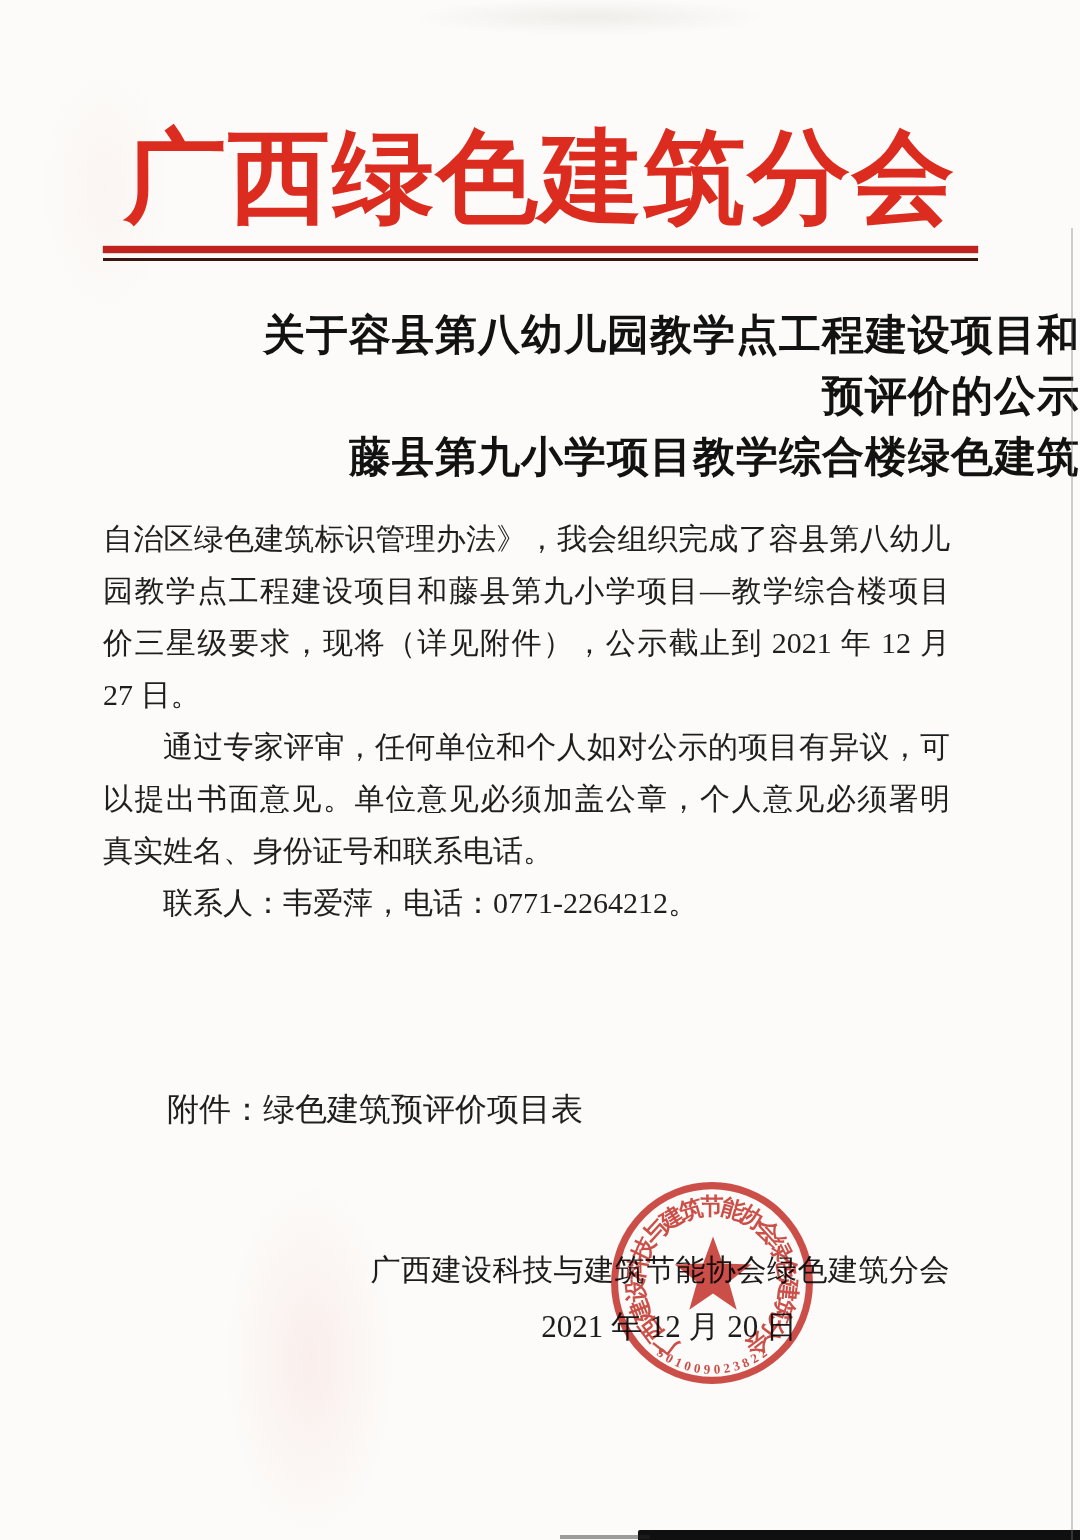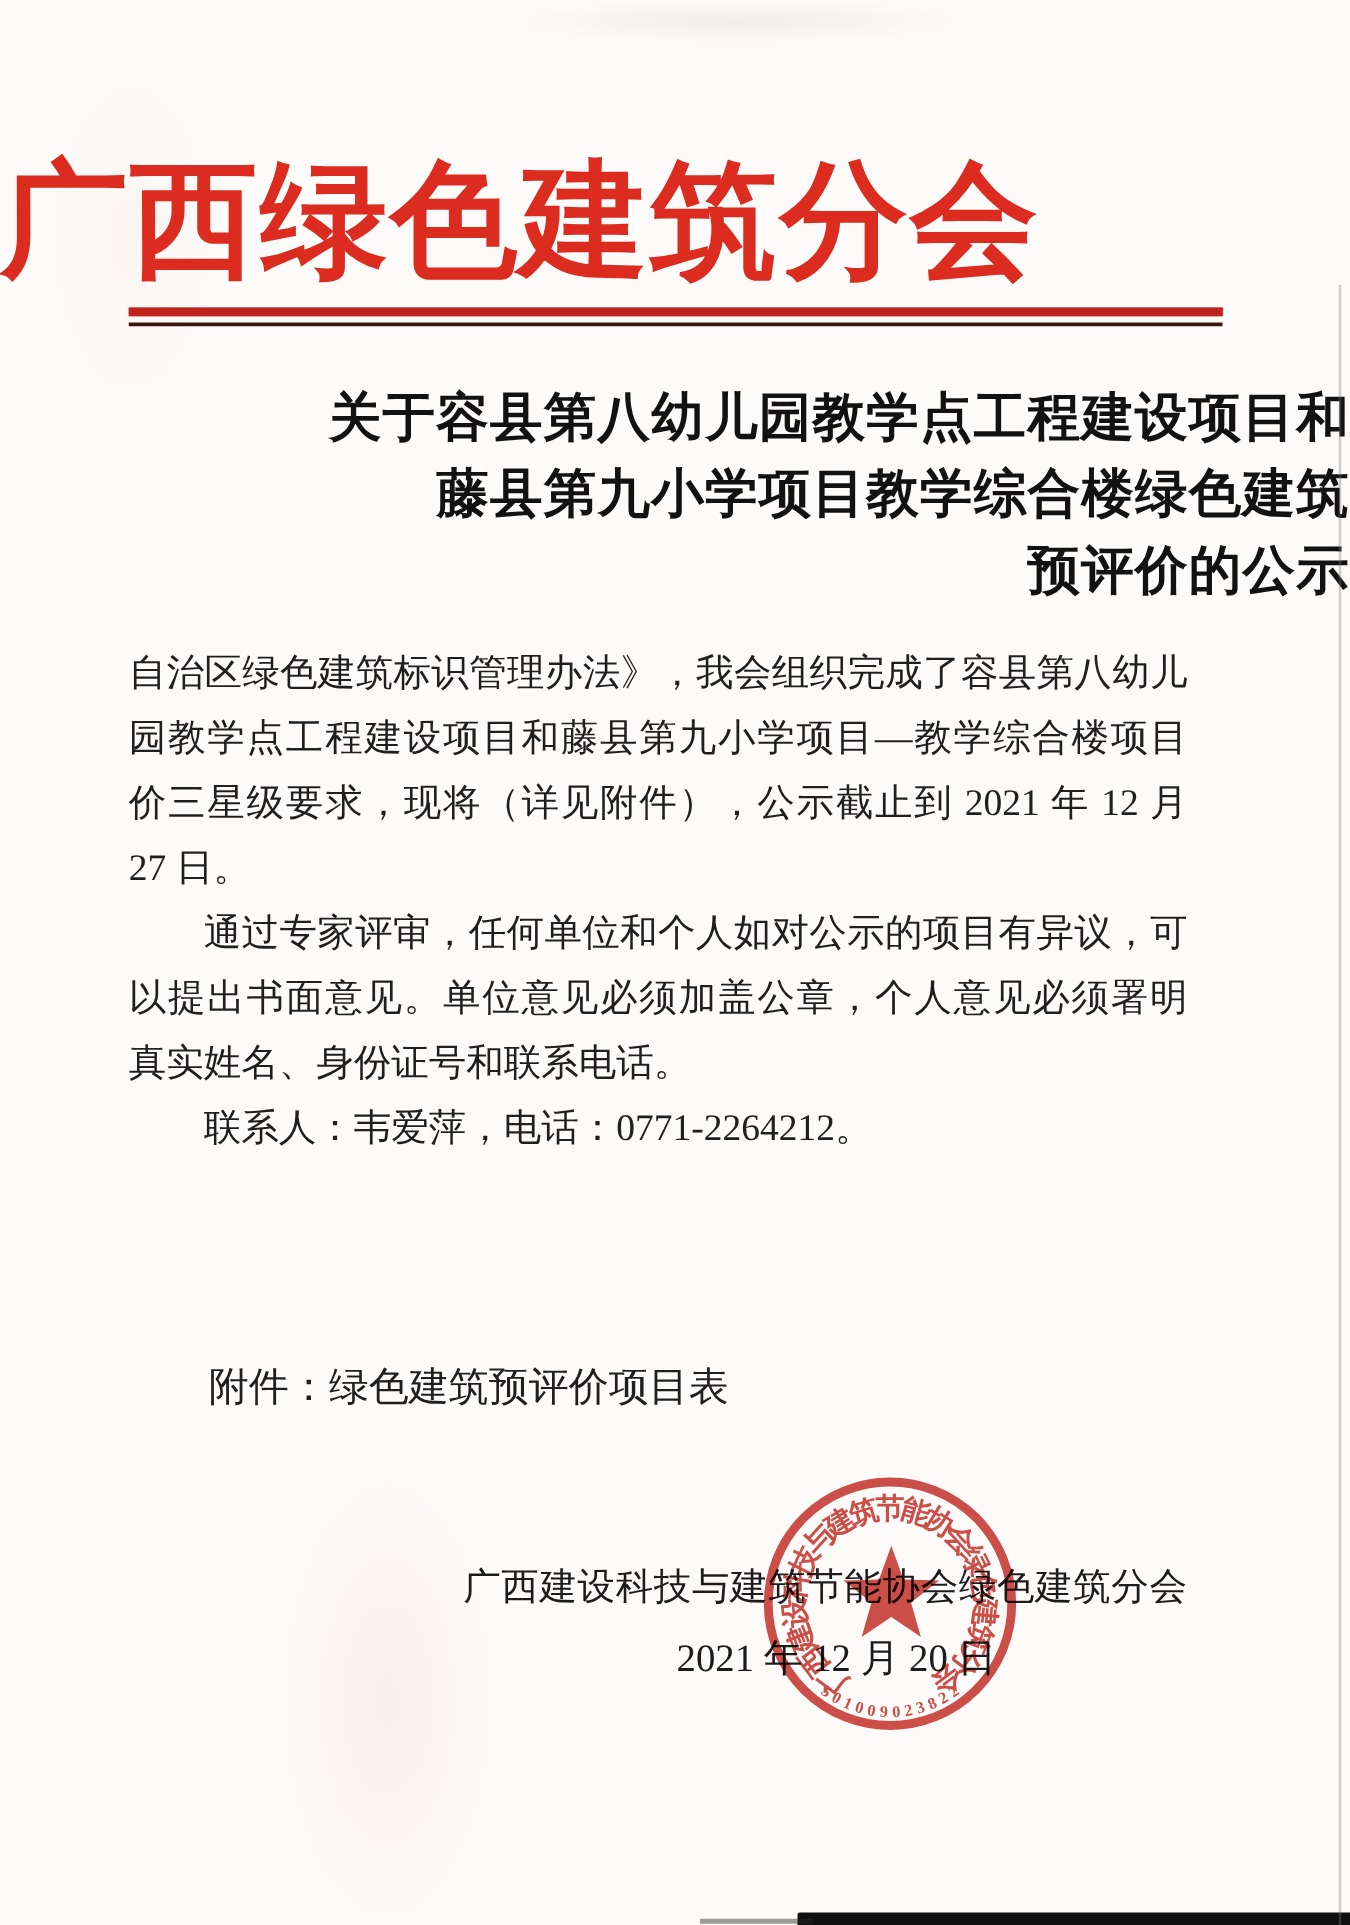--- a/index.html
+++ b/index.html
@@ -8,21 +8,21 @@
     width:1080px; height:1540px;
     margin:0 auto;
     background:#fcfbf9;
     overflow:hidden;
     font-family:"Liberation Serif","DejaVu Serif",serif;
     color:#222;
   }
   
   .letterhead {
     position:absolute; top:122px; left:0; width:100%;
-    text-align:left;
+    text-align:center;
     font-size:102px; line-height:1.1;
     font-weight:bold;
     letter-spacing:2px;
     white-space:nowrap;
   }
   .rule-thick { position:absolute; left:103px; top:246px; width:875px; height:7px; background:#c0231d; box-shadow:0 0 1px #7a120e; }
   .rule-thin  { position:absolute; left:103px; top:258px; width:875px; height:3px; background:#3c1410; }
   
   .doc-title {
     position:absolute; top:305px; left:0; width:100%;
@@ -87,22 +87,22 @@
 
   <div class="scan-smudge-b"></div>
   <div class="scan-smudge-c"></div>
 
   <div class="letterhead" style="color: rgb(220, 44, 32);">广西绿色建筑分会</div>
   <div class="rule-thick" style="background: rgb(192, 35, 29);"></div>
   <div class="rule-thin" style="background: rgb(60, 20, 16);"></div>
 
   <div class="doc-title" id="title-lines">
       <div>关于容县第八幼儿园教学点工程建设项目和</div>
+      <div>预评价的公示</div>
       <div>藤县第九小学项目教学综合楼绿色建筑</div>
-      <div>预评价的公示</div>
     </div>
 
   <div class="body-text" id="body-text">
       <div>
         <div class="bline">自治区绿色建筑标识管理办法》，我会组织完成了容县第八幼儿</div>
         <div class="bline">园教学点工程建设项目和藤县第九小学项目—教学综合楼项目</div>
         <div class="bline">价三星级要求，现将（详见附件），公示截止到 2021 年 12 月</div>
         <div class="bline last">27 日。</div>
       </div>
       <div>

